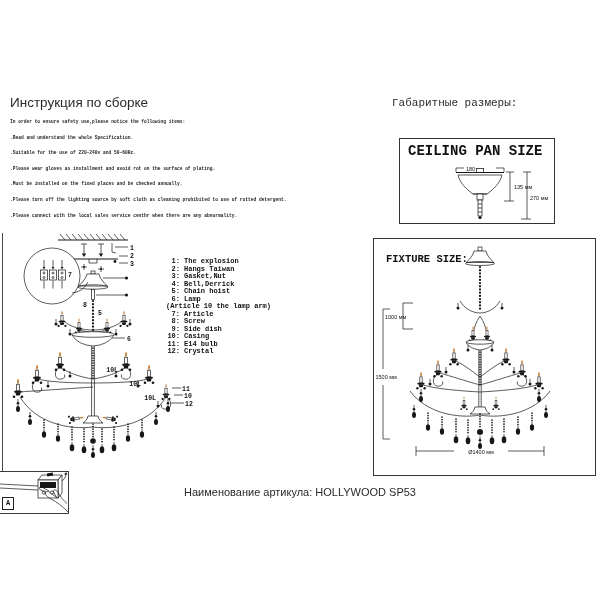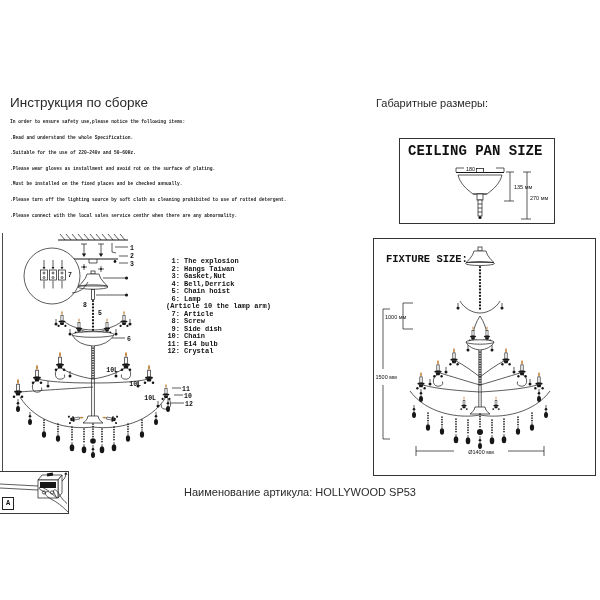--- a/index.html
+++ b/index.html
@@ -3,21 +3,21 @@
 <meta charset="utf-8">
 <style>
   html,body{margin:0;padding:0;}
   body{
     width:600px;height:600px;position:relative;background:#ffffff;overflow:hidden;
     font-family:"Liberation Sans", sans-serif;color:#1b1b1b;
   }
   .abs{position:absolute;}
   
   .ru-heading{left:10px;top:95px;font-size:13.5px;color:#2a2a2a;}
-  .ru-dims{left:376px;top:97px;font-size:11px;color:#2a2a2a;}
+  .ru-dims{left:392px;top:97px;font-size:11px;color:#2a2a2a;font-family:Liberation Mono, monospace;}
   
   .safety{left:10px;top:118px;width:320px;font-family:"Liberation Mono", monospace;}
   .safety .line{
     display:block;height:15.6px;font-size:6px;font-weight:bold;color:#222;
     white-space:nowrap;transform:scaleX(0.76);transform-origin:0 0;
   }
   
   .parts{left:118px;top:258px;width:190px;font-family:"Liberation Mono", monospace;
          font-size:7px;font-weight:bold;color:#111;}
   .parts .row{display:flex;height:7.5px;line-height:7.5px;white-space:nowrap;}
@@ -325,21 +325,21 @@
   <div class="row">
       <span class="num">8:</span>
       <span class="lbl">Screw</span>
     </div>
   <div class="row">
       <span class="num">9:</span>
       <span class="lbl">Side dish</span>
     </div>
   <div class="row">
       <span class="num">10:</span>
-      <span class="lbl">Chain</span>
+      <span class="lbl">Casing</span>
     </div>
   <div class="row">
       <span class="num">11:</span>
       <span class="lbl">E14 bulb</span>
     </div>
   <div class="row">
       <span class="num">12:</span>
       <span class="lbl">Crystal</span>
     </div>
 </div>

